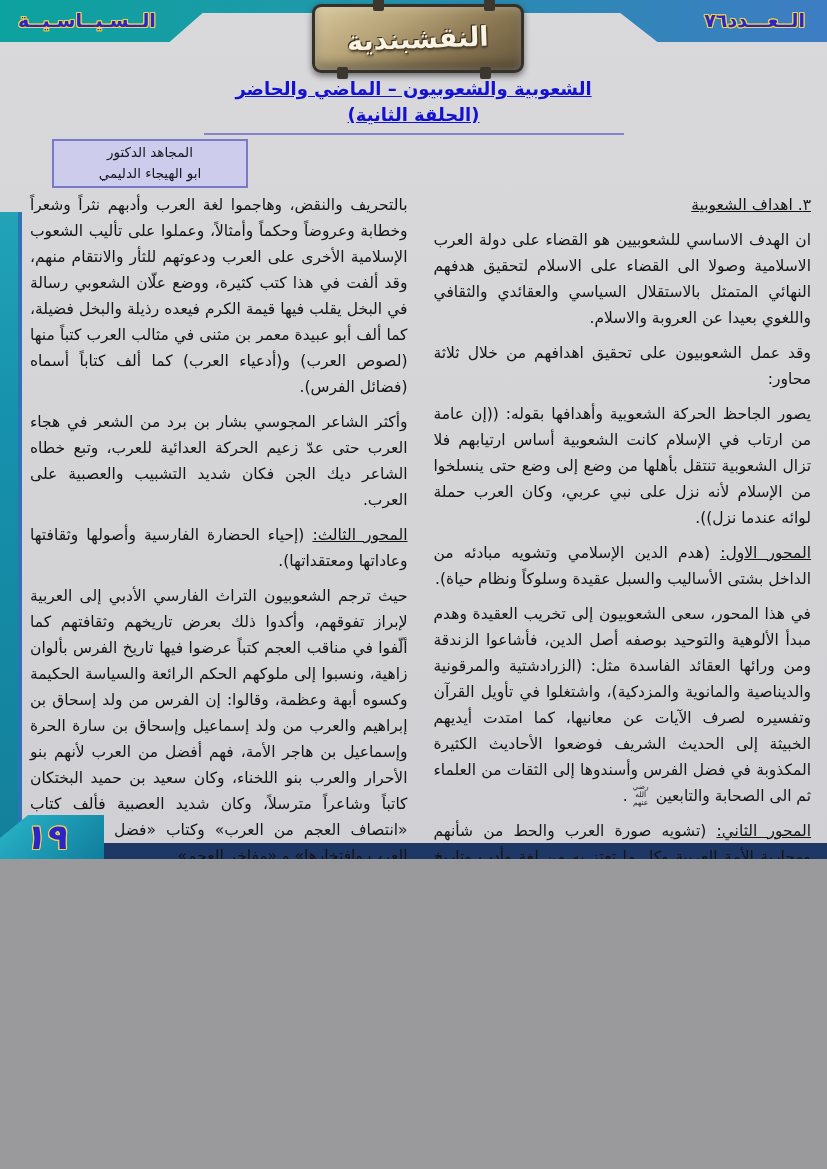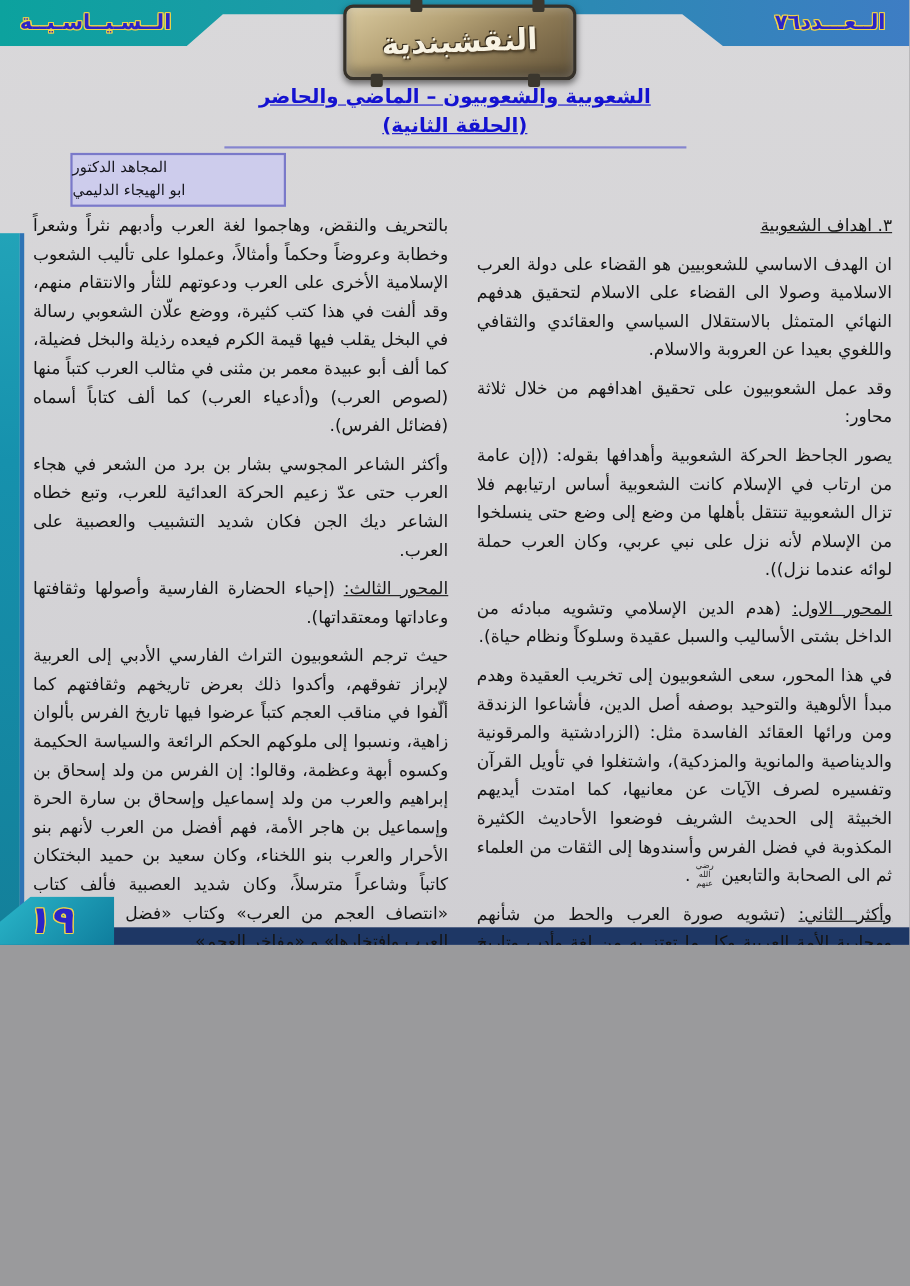--- a/index.html
+++ b/index.html
@@ -43,23 +43,23 @@
   }
   
   .title-wrap{position:absolute;top:76px;left:0;width:100%;text-align:center;z-index:2;}
   .title-line{
     display:block;font-size:18px;font-weight:bold;line-height:26px;
     color:var(--title-blue);text-decoration:underline;
   }
   .title-divider{width:420px;height:2px;background:var(--divider);margin:5px auto 0;}
   
   .author-box{
-    position:absolute;top:139px;left:64px;width:192px;height:44px;z-index:2;
+    position:absolute;top:139px;left:52px;width:192px;height:44px;z-index:2;
     background:var(--author-box-bg);border:2px solid var(--author-box-border);
-    text-align:left;font-size:13.5px;line-height:21px;color:#15151d;padding-top:1px;
+    text-align:center;font-size:13.5px;line-height:21px;color:#15151d;padding-top:1px;
   }
   
   .columns{
     position:absolute;top:192px;right:16px;left:30px;z-index:2;
     display:flex;gap:26px;direction:rtl;
   }
   .col{flex:1;min-width:0;font-size:15.5px;line-height:26px;color:var(--text);
     text-align:justify;text-justify:inter-word;}
   .para{margin:0 0 9px 0;}
   .section-heading{text-decoration:underline;}
@@ -122,21 +122,21 @@
 
   <div class="columns">
 
     <div class="col">
       <p class="para"><span class="section-heading">٣. اهداف الشعوبية</span></p>
       <p class="para">ان الهدف الاساسي للشعوبيين هو القضاء على دولة العرب الاسلامية وصولا الى القضاء على الاسلام لتحقيق هدفهم النهائي المتمثل بالاستقلال السياسي والعقائدي والثقافي واللغوي بعيدا عن العروبة والاسلام.</p>
       <p class="para">وقد عمل الشعوبيون على تحقيق اهدافهم من خلال ثلاثة محاور:</p>
       <p class="para">يصور الجاحظ الحركة الشعوبية وأهدافها بقوله: ((إن عامة من ارتاب في الإسلام كانت الشعوبية أساس ارتيابهم فلا تزال الشعوبية تنتقل بأهلها من وضع إلى وضع حتى ينسلخوا من الإسلام لأنه نزل على نبي عربي، وكان العرب حملة لوائه عندما نزل)).</p>
       <p class="para"><span class="u">المحور الاول:</span><span> (هدم الدين الإسلامي وتشويه مبادئه من الداخل بشتى الأساليب والسبل عقيدة وسلوكاً ونظام حياة).</span></p>
       <p class="para"><span>في هذا المحور، سعى الشعوبيون إلى تخريب العقيدة وهدم مبدأ الألوهية والتوحيد بوصفه أصل الدين، فأشاعوا الزندقة ومن ورائها العقائد الفاسدة مثل: (الزرادشتية والمرقونية والديناصية والمانوية والمزدكية)، واشتغلوا في تأويل القرآن وتفسيره لصرف الآيات عن معانيها، كما امتدت أيديهم الخبيثة إلى الحديث الشريف فوضعوا الأحاديث الكثيرة المكذوبة في فضل الفرس وأسندوها إلى الثقات من العلماء ثم الى الصحابة والتابعين</span><span class="honorific">رضي الله عنهم</span><span>.</span></p>
-      <p class="para"><span class="u">وأكثر الثاني:</span><span> (تشويه صورة العرب والحط من شأنهم ومحاربة الأمة العربية وكل ما تعتز به من لغة وأدب وتاريخ وأخلاق وطهارة وأنساب).</span></p>
+      <p class="para"><span class="u">المحور الثاني:</span><span> (تشويه صورة العرب والحط من شأنهم ومحاربة الأمة العربية وكل ما تعتز به من لغة وأدب وتاريخ وأخلاق وطهارة وأنساب).</span></p>
       <p class="para">وفي هذا المحور، لم يتركوا للعرب مزية أو مكرمة أو التشبيب إلا وقابلوها بالمعارضة والطعن أو</p>
     </div>
 
     <div class="col">
       <p class="para">بالتحريف والنقض، وهاجموا لغة العرب وأدبهم نثراً وشعراً وخطابة وعروضاً وحكماً وأمثالاً، وعملوا على تأليب الشعوب الإسلامية الأخرى على العرب ودعوتهم للثأر والانتقام منهم، وقد ألفت في هذا كتب كثيرة، ووضع علّان الشعوبي رسالة في البخل يقلب فيها قيمة الكرم فيعده رذيلة والبخل فضيلة، كما ألف أبو عبيدة معمر بن مثنى في مثالب العرب كتباً منها (لصوص العرب) و(أدعياء العرب) كما ألف كتاباً أسماه (فضائل الفرس).</p>
       <p class="para">وأكثر الشاعر المجوسي بشار بن برد من الشعر في هجاء العرب حتى عدّ زعيم الحركة العدائية للعرب، وتبع خطاه الشاعر ديك الجن فكان شديد التشبيب والعصبية على العرب.</p>
       <p class="para"><span class="u">المحور الثالث:</span><span> (إحياء الحضارة الفارسية وأصولها وثقافتها وعاداتها ومعتقداتها).</span></p>
       <p class="para">حيث ترجم الشعوبيون التراث الفارسي الأدبي إلى العربية لإبراز تفوقهم، وأكدوا ذلك بعرض تاريخهم وثقافتهم كما ألّفوا في مناقب العجم كتباً عرضوا فيها تاريخ الفرس بألوان زاهية، ونسبوا إلى ملوكهم الحكم الرائعة والسياسة الحكيمة وكسوه أبهة وعظمة، وقالوا: إن الفرس من ولد إسحاق بن إبراهيم والعرب من ولد إسماعيل وإسحاق بن سارة الحرة وإسماعيل بن هاجر الأمة، فهم أفضل من العرب لأنهم بنو الأحرار والعرب بنو اللخناء، وكان سعيد بن حميد البختكان كاتباً وشاعراً مترسلاً، وكان شديد العصبية فألف كتاب «انتصاف العجم من العرب» وكتاب «فضل العجم على العرب وافتخارها» و «مفاخر العجم».</p>
     </div>
 

